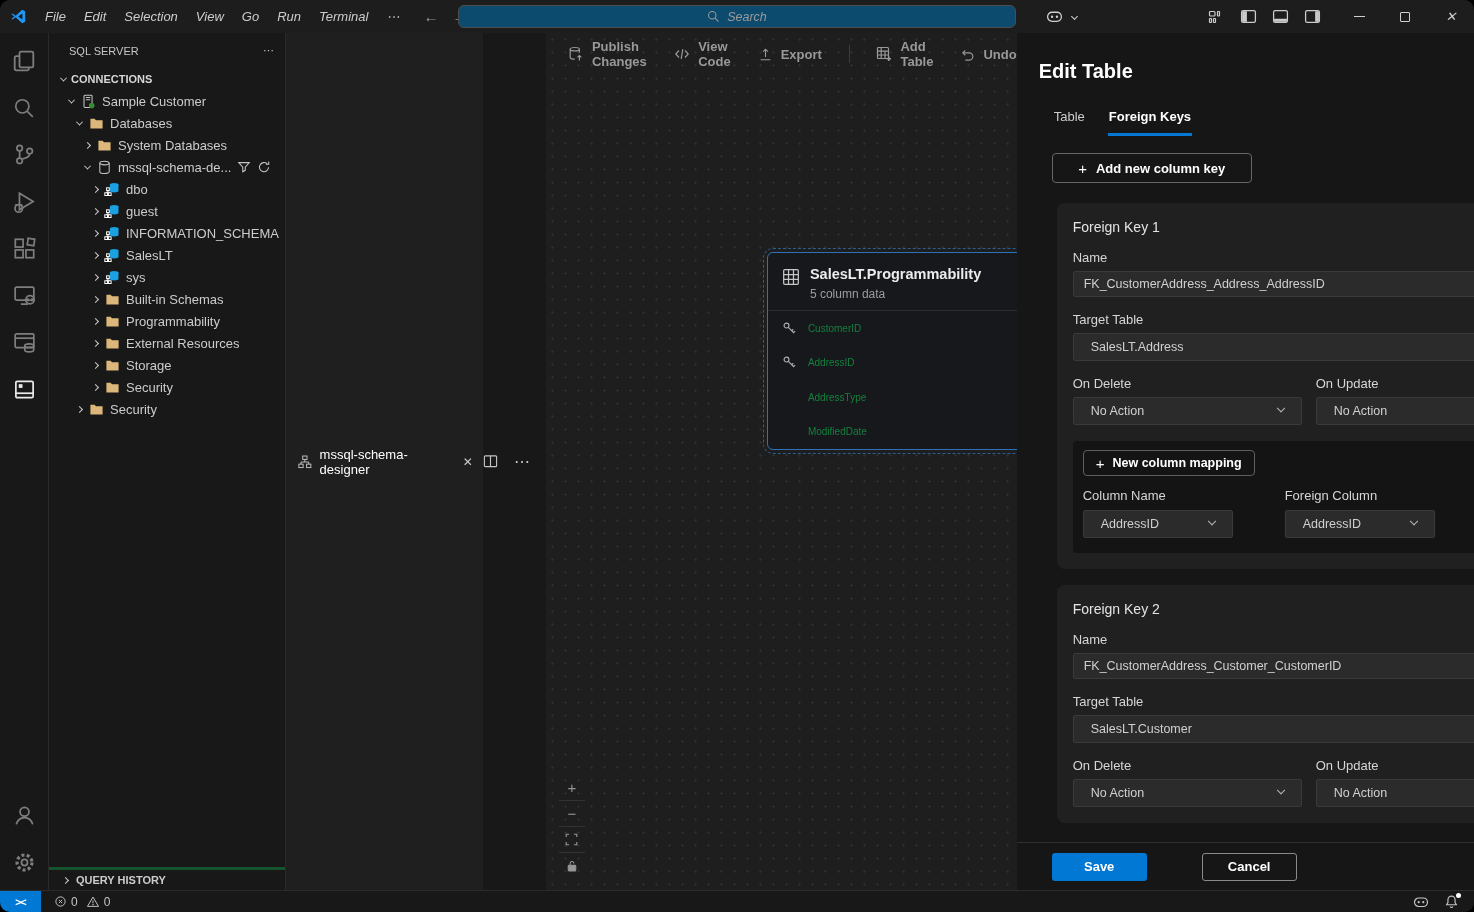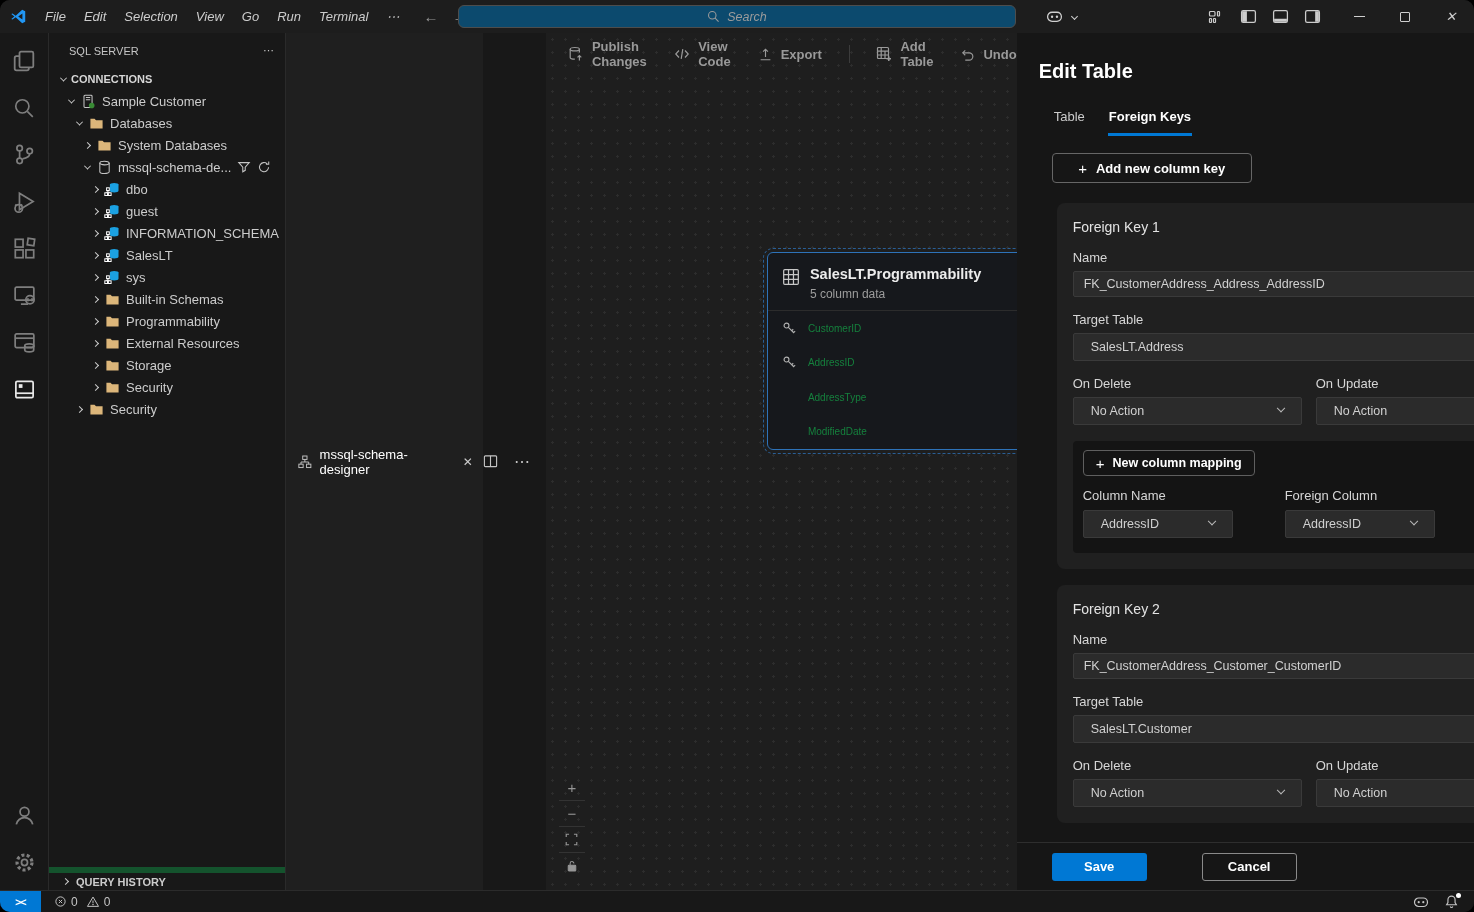--- a/index.html
+++ b/index.html
@@ -36,21 +36,21 @@
   .sb-header .dots { margin-left:auto; color:#c5c5c5; letter-spacing:1px; }
   .tree { flex:1; overflow:hidden; }
   .tree-item { height:22px; display:flex; align-items:center; color:#cccccc; white-space:nowrap; }
   .tree-item.bold { font-weight:bold; font-size:11px; color:#d7d7d7; }
   .chev { flex:0 0 16px; display:flex; align-items:center; justify-content:center; }
   .chev i { width:5px; height:5px; border-right:1.3px solid #cccccc; border-bottom:1.3px solid #cccccc; display:block; }
   .chev.down i { transform:rotate(45deg) translate(-1px,-1px); }
   .chev.right i { transform:rotate(-45deg); }
   .ticon { flex:0 0 18px; display:flex; align-items:center; justify-content:center; margin-right:5px; }
   .trail { display:flex; align-items:center; gap:6px; margin-left:6px; color:#c5c5c5; }
-  .sb-footer { flex:0 0 23px; border-top:6px solid #14532d; display:flex; align-items:center; gap:3px; padding-left:8px; font-size:11px; font-weight:bold; color:#cccccc; margin-bottom:0; }
+  .sb-footer { flex:0 0 23px; border-top:3px solid #14532d; display:flex; align-items:center; gap:3px; padding-left:8px; font-size:11px; font-weight:bold; color:#cccccc; margin-bottom:0; }
 
   
   .editor { flex:1; display:flex; flex-direction:row; min-width:0; }
   .tabbar { flex:0 0 35px; background:#181818; display:flex; align-items:stretch; }
   .tab { width:197px; background:#1f1f1f; display:flex; align-items:center; gap:8px; padding:0 10px 0 12px; color:#ffffff; font-size:13px; }
   .tab .closex { margin-left:auto; color:#cccccc; font-size:12px; }
   .tab-actions { margin-left:auto; display:flex; align-items:center; gap:16px; padding-right:16px; color:#c5c5c5; }
   .editor-body { flex:1; display:flex; min-height:0; }
 
   .canvas { flex:1; position:relative; background-color:#1e1e1e; background-image:radial-gradient(#2d2d2d 1px, transparent 1.3px); background-size:13px 13px; overflow:hidden; }

